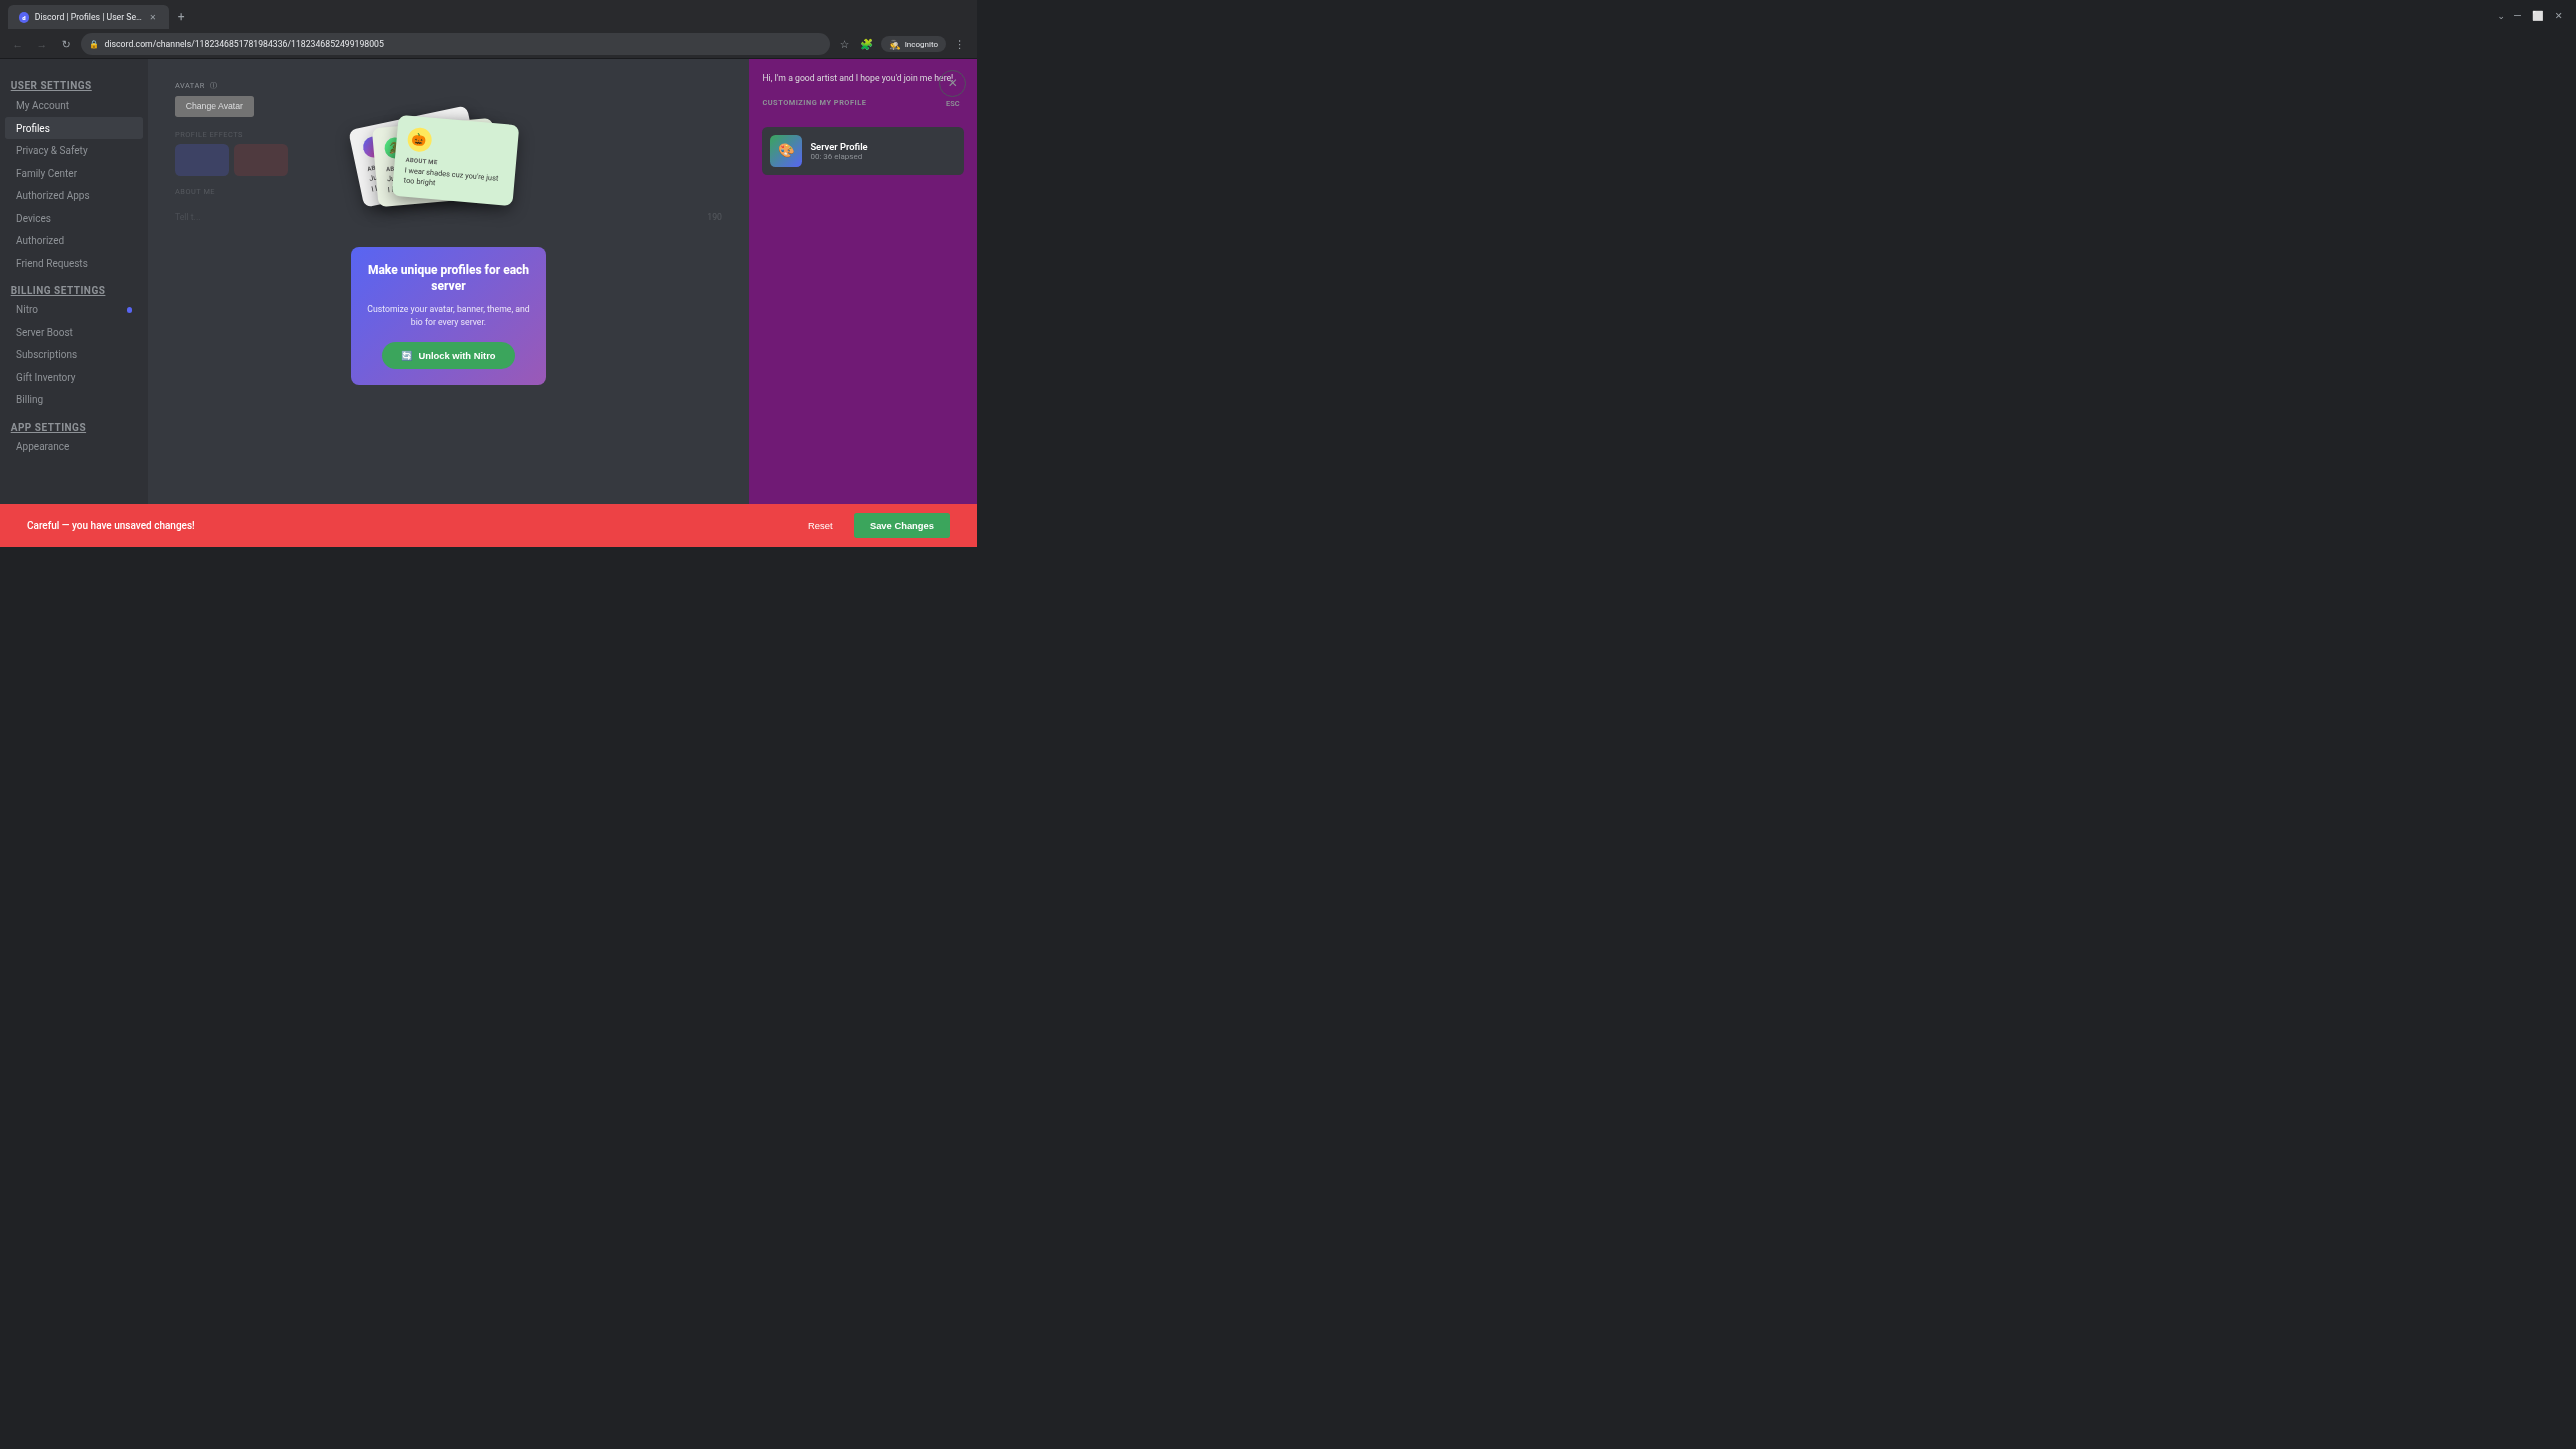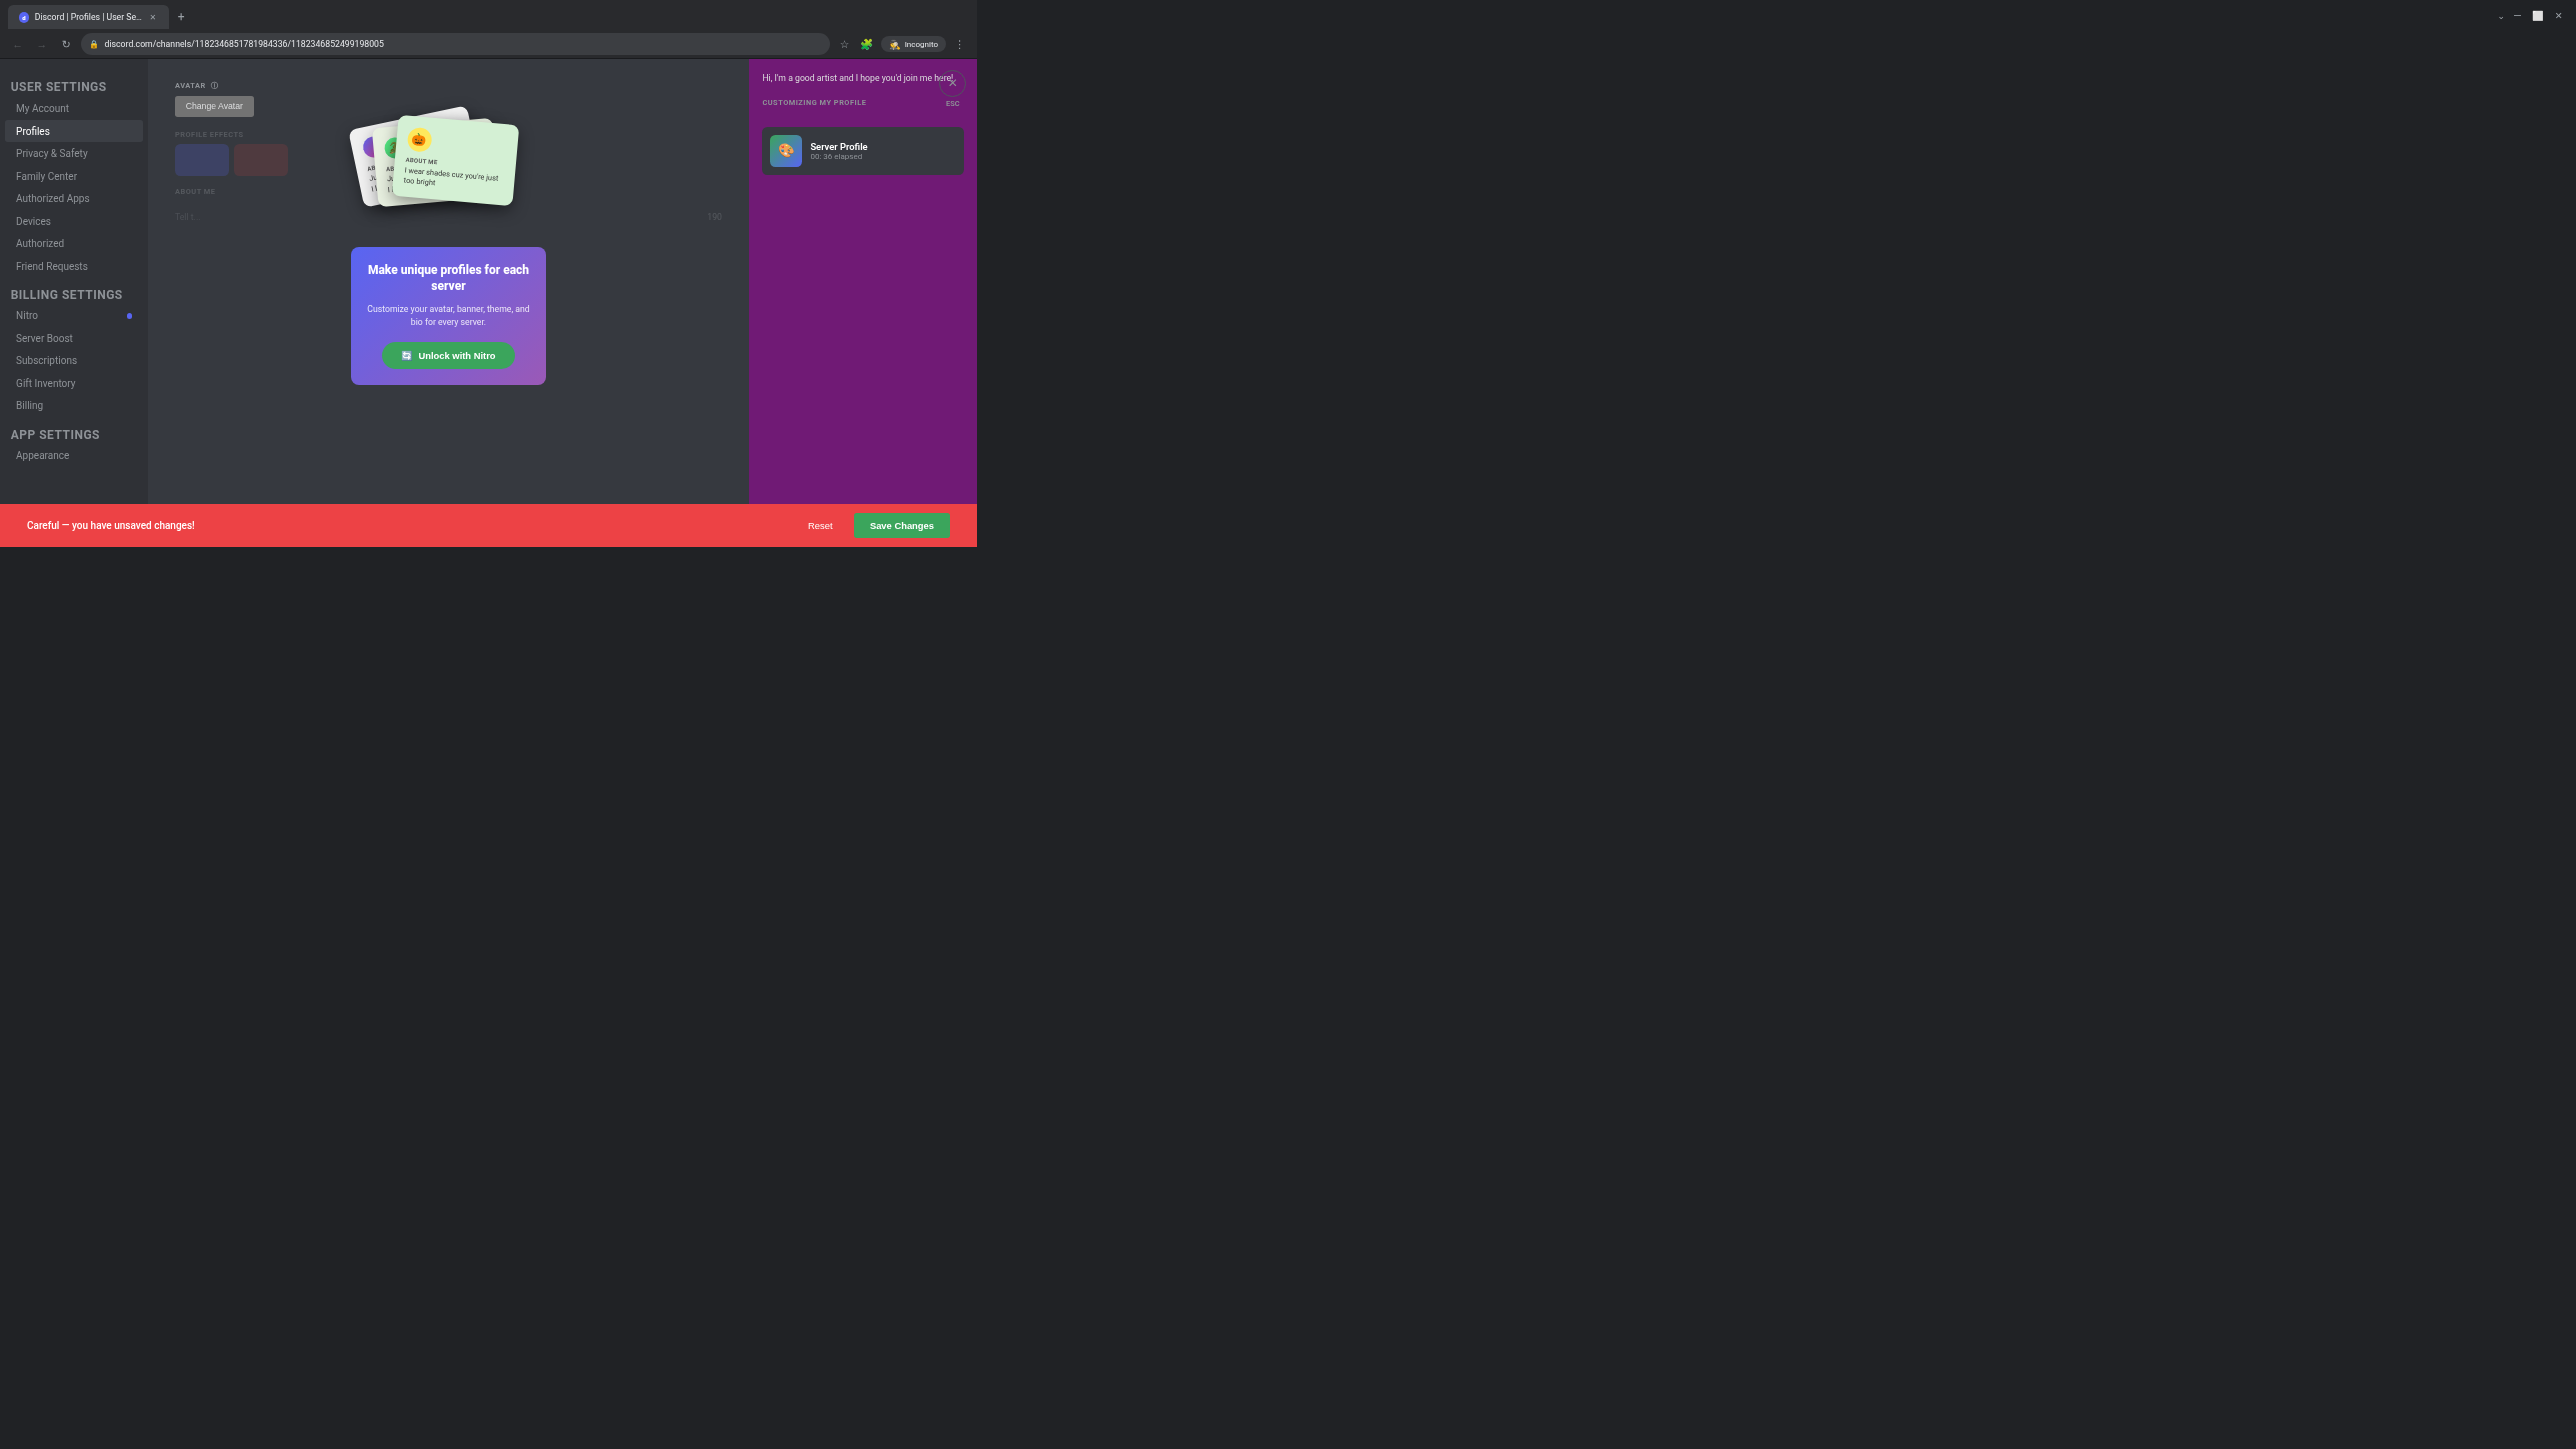--- a/index.html
+++ b/index.html
@@ -170,27 +170,28 @@
     
     .sidebar {
       width: 148px;
       background: #2f3136;
       padding: 10.7px 0;
       overflow-y: auto;
       flex-shrink: 0;
     }
 
     .sidebar-section-label {
-      font-size: 12px;
+      font-size: 10px;
       font-weight: 700;
       color: #8e9297;
       text-transform: uppercase;
       letter-spacing: 0.5px;
       padding: 5.4px 10.7px 2.7px;
       margin-top: 5.4px;
+      text-decoration: underline;
     }
 
     .sidebar-item {
       padding: 5.4px 10.7px;
       color: #8e9297;
       cursor: pointer;
       border-radius: 2.7px;
       margin: 0.7px 5.4px;
       font-size: 10px;
       display: flex;
@@ -221,21 +222,21 @@
 
     .settings-main {
       padding: 21.5px 27px;
       overflow-y: auto;
       height: 100%;
     }
 
     
     .section-label-small {
       font-size: 7.4px;
-      font-weight: 700;
+      font-weight: 400;
       text-transform: uppercase;
       color: #8e9297;
       letter-spacing: 0.5px;
       margin-bottom: 5.4px;
     }
 
     .avatar-row {
       display: flex;
       align-items: center;
       gap: 10.7px;

